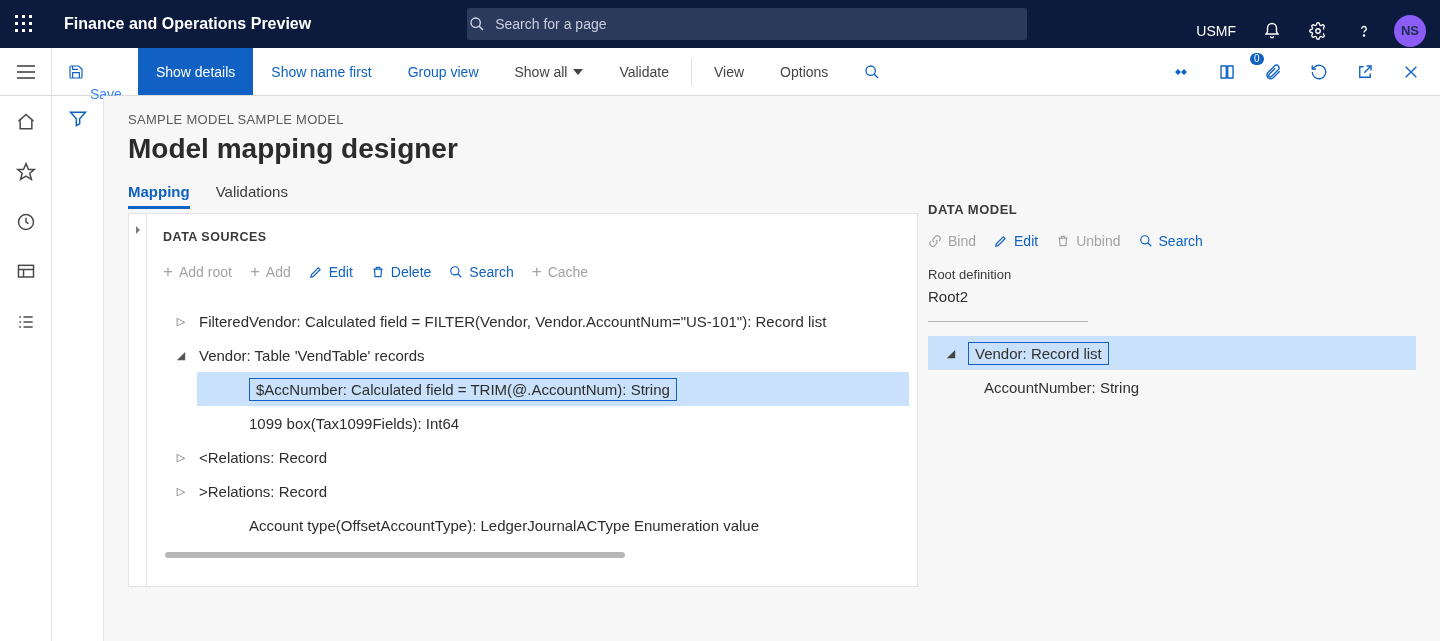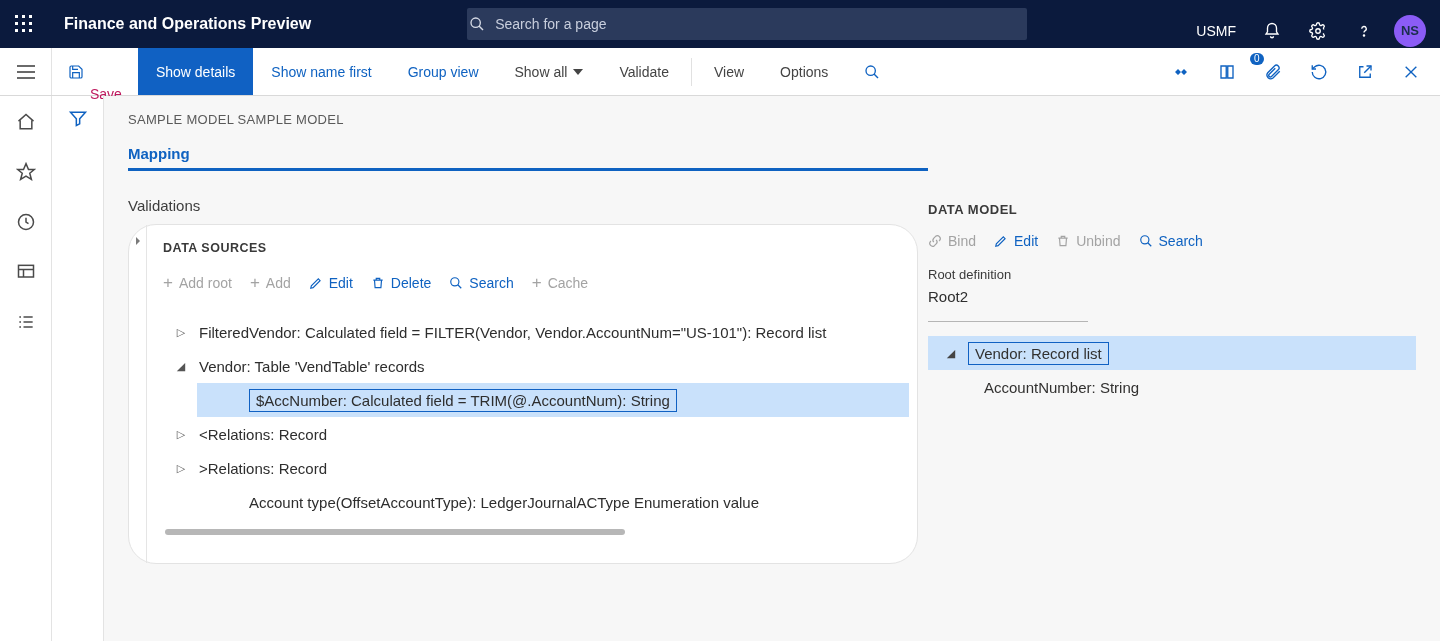--- a/index.html
+++ b/index.html
@@ -19,41 +19,41 @@
 .topbar .iconbtn { width: 32px; height: 32px; display: flex; align-items: center; justify-content: center; cursor: pointer; }
 .topbar .avatar { width: 32px; height: 32px; border-radius: 50%; background: #8b5cf6; color: #1b2e4d; display: flex; align-items: center; justify-content: center; font-weight: 600; font-size: 13px;}
 
 
 .cmdbar { height: 48px; background: #fff; border-bottom: 1px solid #d9d9d9; display: flex; align-items: center; }
 .cmdbar .ham { width: 52px; display: flex; align-items: center; justify-content: center; color: #605e5c; border-right: 1px solid #e3e3e3; height: 100%; }
 .cmdbar .btn { height: 100%; display: flex; align-items: center; padding: 0 18px; color: #444; cursor: pointer; gap: 8px; }
 .cmdbar .btn.active { background: #1061c3; color: #fff; font-weight: 400; }
 .cmdbar .btn.link { color: #0f62c1; }
 .cmdbar .save { color: #0f62c1; display:flex; align-items:center; gap:6px; padding:0 16px; height:100%;}
-.cmdbar .save span.text { color: #be185d; margin-top: 44px; }
+.cmdbar .save span.text { color: #3b82f6; margin-top: 44px; }
 .cmdbar .divider { width: 1px; height: 28px; background: #e1e1e1; margin: 0 4px; }
 .cmdbar .right { margin-left: auto; display: flex; align-items: center; gap: 12px; padding-right: 12px; }
 .cmdbar .ricon { width: 34px; height: 34px; display:flex; align-items:center; justify-content:center; color:#0f62c1; cursor:pointer; }
 .badge { position: relative; }
 .badge .pill { position:absolute; top:-2px; left:-6px; background:#0f62c1; color:#fff; border-radius:8px; font-size:10px; padding:0 4px; line-height:12px; }
 
 
 .body { display: flex; height: calc(641px - 48px - 48px); }
 .leftrail { width: 52px; background: #fff; border-right: 1px solid #e3e3e3; display: flex; flex-direction: column; align-items: center; padding-top: 14px; gap: 26px; color: #4f4f4f; }
 .leftrail .railicon { width:24px; height:24px; display:flex; align-items:center; justify-content:center; cursor:pointer; }
 
 .filterstrip { width: 52px; border-right: 1px solid #e3e3e3; padding-top:12px; display:flex; justify-content:center;}
 .filterstrip .ficon { color:#0f62c1; }
 
 .main { flex: 1; background: #f7f7f7; padding: 16px 0 0 24px; display:flex; }
 
 .content-left { flex: 0 0 800px; }
 .breadcrumb { font-size: 13px; color: #5a5a5a; letter-spacing: .3px; }
 .pagetitle { font-size: 28px; font-weight: 600; margin-top: 6px; color:#2b2b2b;}
-.tabs { display: flex; gap: 26px; margin-top: 18px; font-size: 15px; flex-direction: column;}
+.tabs { display: flex; gap: 26px; margin-top: 18px; font-size: 15px;}
 .tabs .tab { padding-bottom: 6px; cursor:pointer; color:#3d3d3d;}
 .tabs .tab.active { color: #0f62c1; border-bottom: 3px solid #0f62c1; font-weight:600;}
 
 .panel { background:#fff; border:1px solid #e3e3e3; margin-top:4px; padding-top:4px; position:relative;}
 .panel .gripper { width:18px; position:absolute; left:0; top:0; bottom:0; border-right:1px solid #e5e5e5; display:flex; justify-content:center; padding-top:10px;}
 .panel .inner { margin-left: 34px; padding: 12px 8px 28px 0; }
 .sectitle { font-size: 12.5px; font-weight: 700; letter-spacing:.5px; color:#3a3a3a; }
 .ds-toolbar { display:flex; gap:18px; margin-top:18px; font-size:14px; align-items:center; }
 .ds-toolbar .titem { display:flex; align-items:center; gap:6px; }
 .ds-toolbar .disabled { color:#a3a3a3; }
@@ -255,26 +255,27 @@
       <svg width="20" height="20" viewBox="0 0 24 24" fill="none" stroke="#0f62c1" stroke-width="1.8">
           <path d="M3 5h18l-7 8v6l-4 2v-8L3 5z"></path>
         </svg>
     </div>
   </div>
 
   <div class="main">
 
     <div class="content-left">
       <div class="breadcrumb">SAMPLE MODEL SAMPLE MODEL</div>
+      <div class="pagetitle">Model mapping designer</div>
       <div class="tabs">
         <div class="tab active">Mapping</div>
         <div class="tab">Validations</div>
       </div>
 
-      <div class="panel" style="width:790px;border-radius:28px;">
+      <div class="panel" style="width:790px;">
         <div class="gripper">
           <svg width="8" height="12" viewBox="0 0 8 12" fill="#7a7a7a">
               <polygon points="2,2 6,6 2,10"></polygon>
             </svg>
         </div>
         <div class="inner">
           <div class="sectitle">DATA SOURCES</div>
           <div class="ds-toolbar">
             <div class="titem disabled">
                 <span style="font-size:17px;">+</span>
@@ -317,20 +318,24 @@
             </div>
             <div class="row indent-1">
               <span class="exp">◢</span>
               <span style="width:10px"></span>
               <span class="lbltxt">Vendor: Table 'VendTable' records</span>
             </div>
             <div class="row indent-2 sel">
               <span style="width:10px"></span>
               <span class="lbltxt-box"><span class="lbltxt">$AccNumber: Calculated field = TRIM(@.AccountNum): String</span></span>
             </div>
+            <div class="row indent-2">
+              <span style="width:10px"></span>
+              <span class="lbltxt">1099 box(Tax1099Fields): Int64</span>
+            </div>
             <div class="row indent-1">
               <span class="exp">▷</span>
               <span style="width:10px"></span>
               <span class="lbltxt">&lt;Relations: Record</span>
             </div>
             <div class="row indent-1">
               <span class="exp">▷</span>
               <span style="width:10px"></span>
               <span class="lbltxt">&gt;Relations: Record</span>
             </div>

